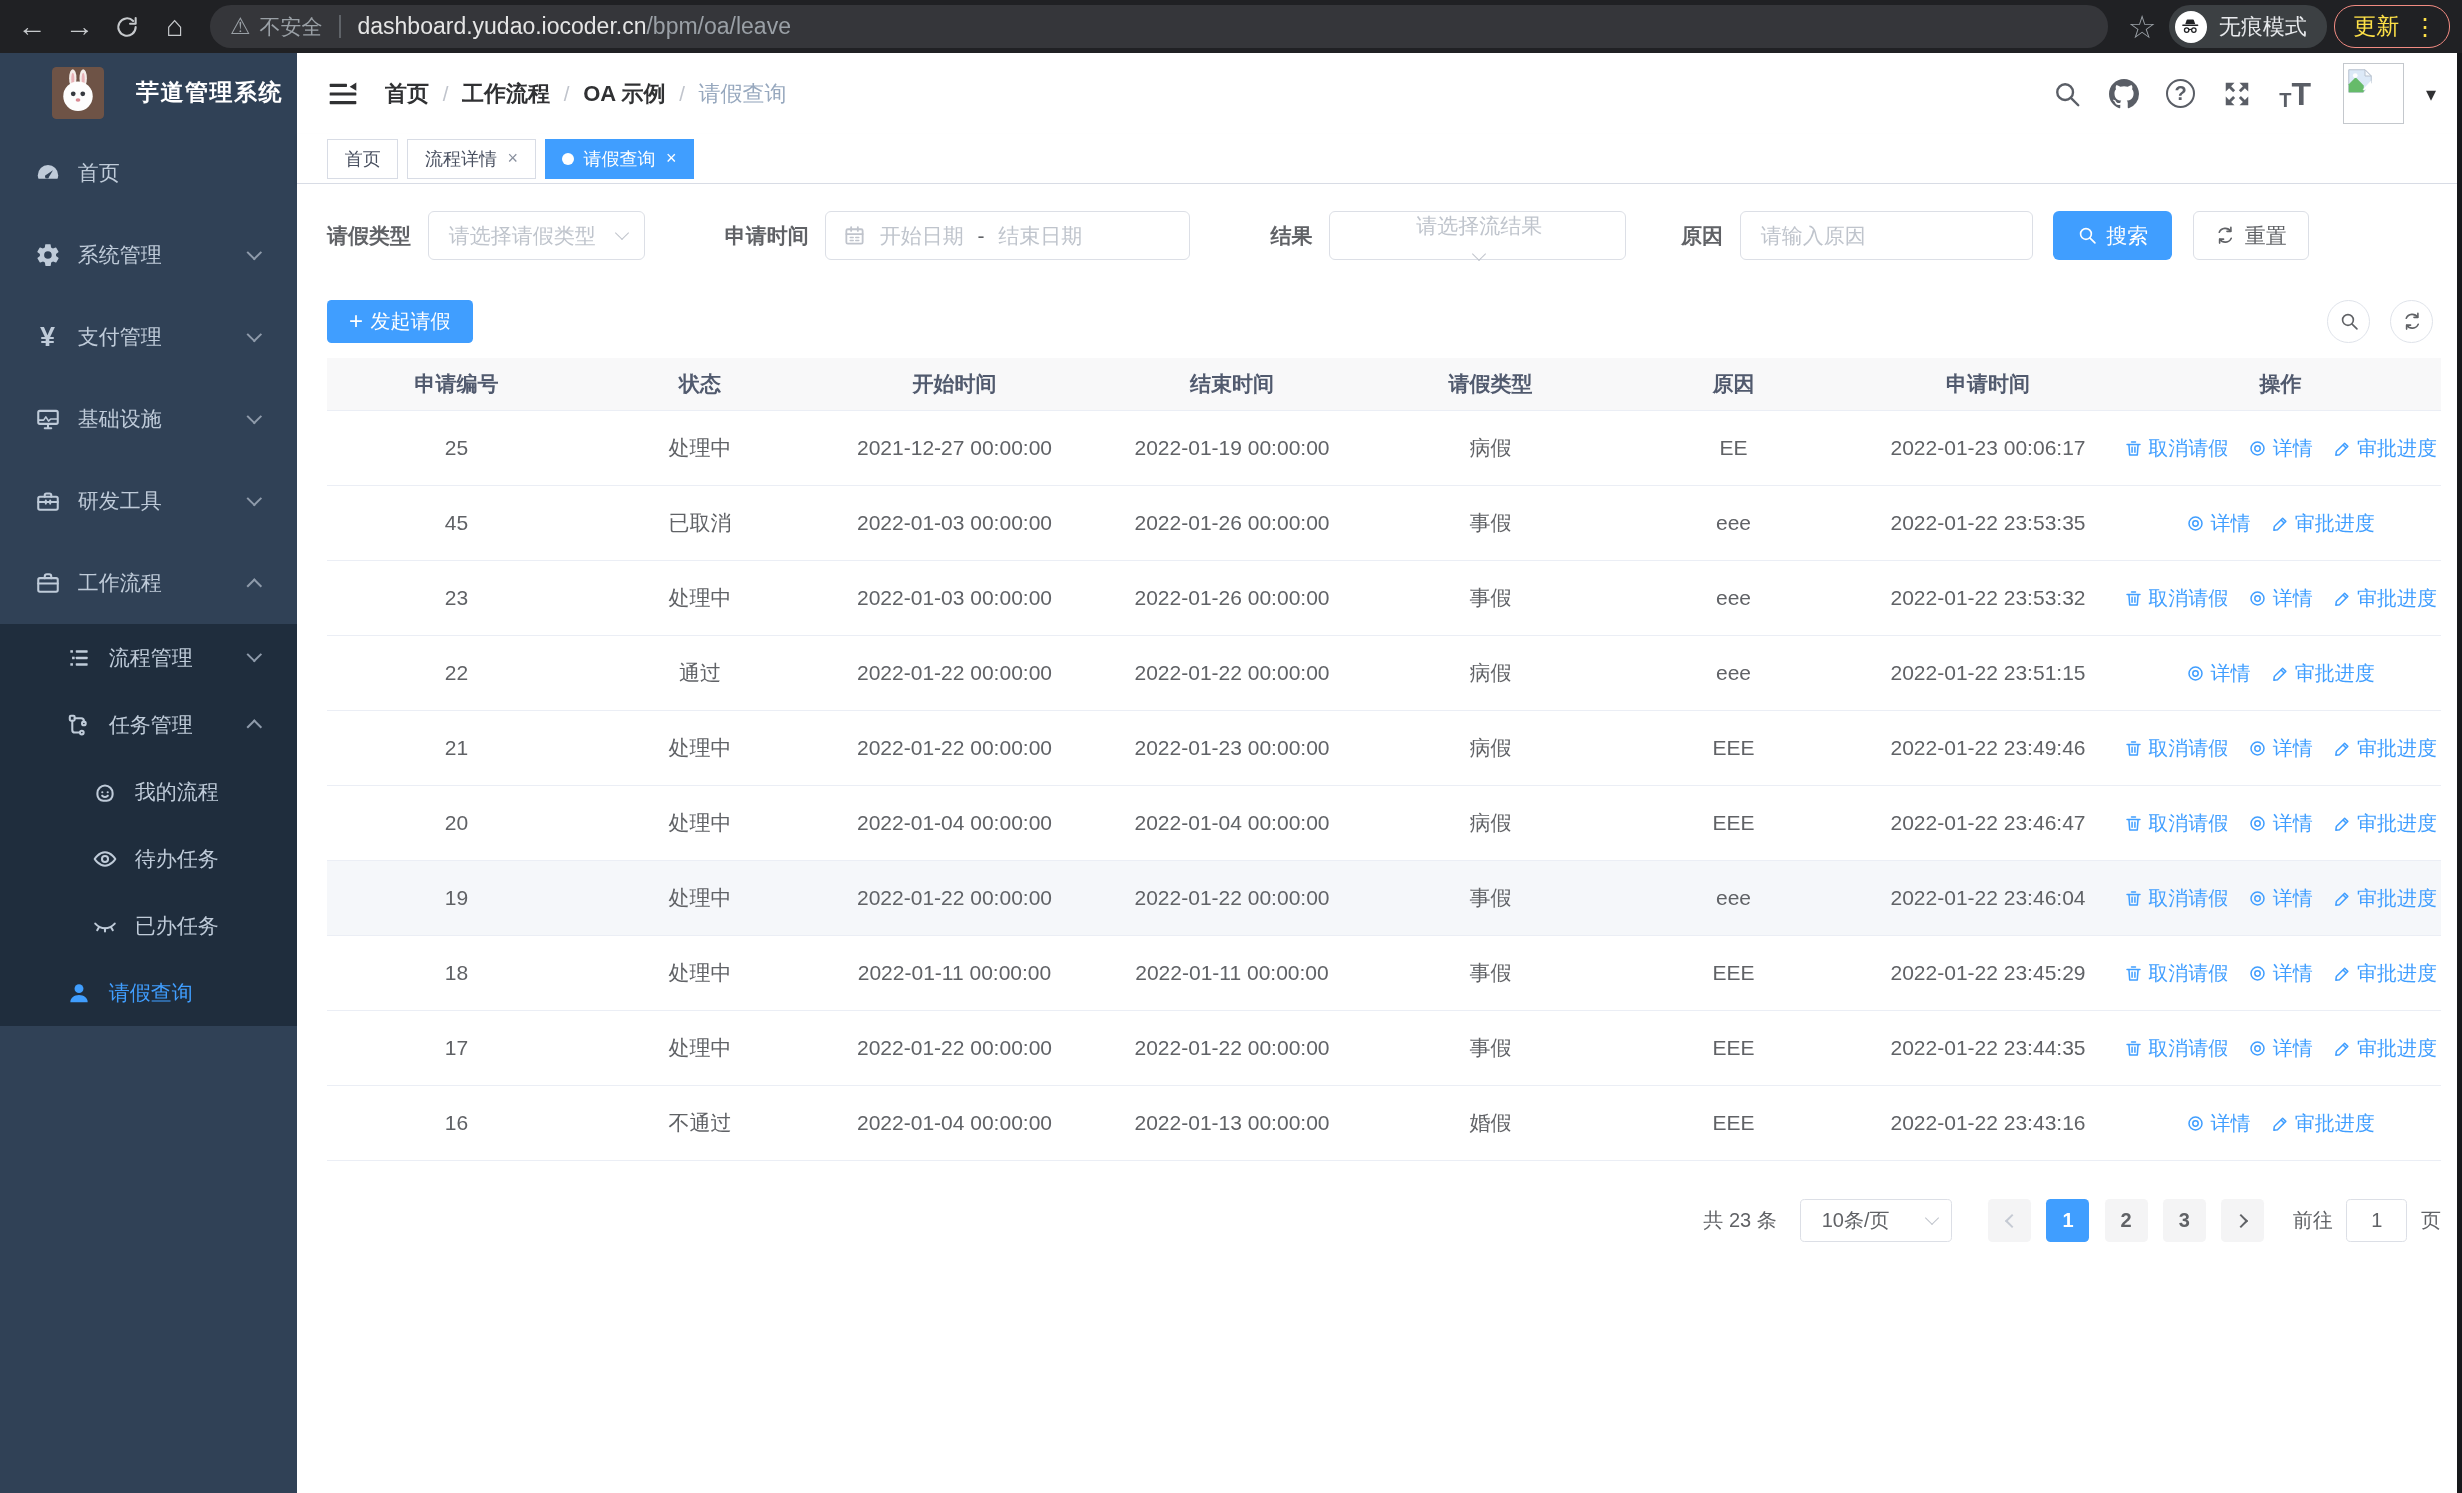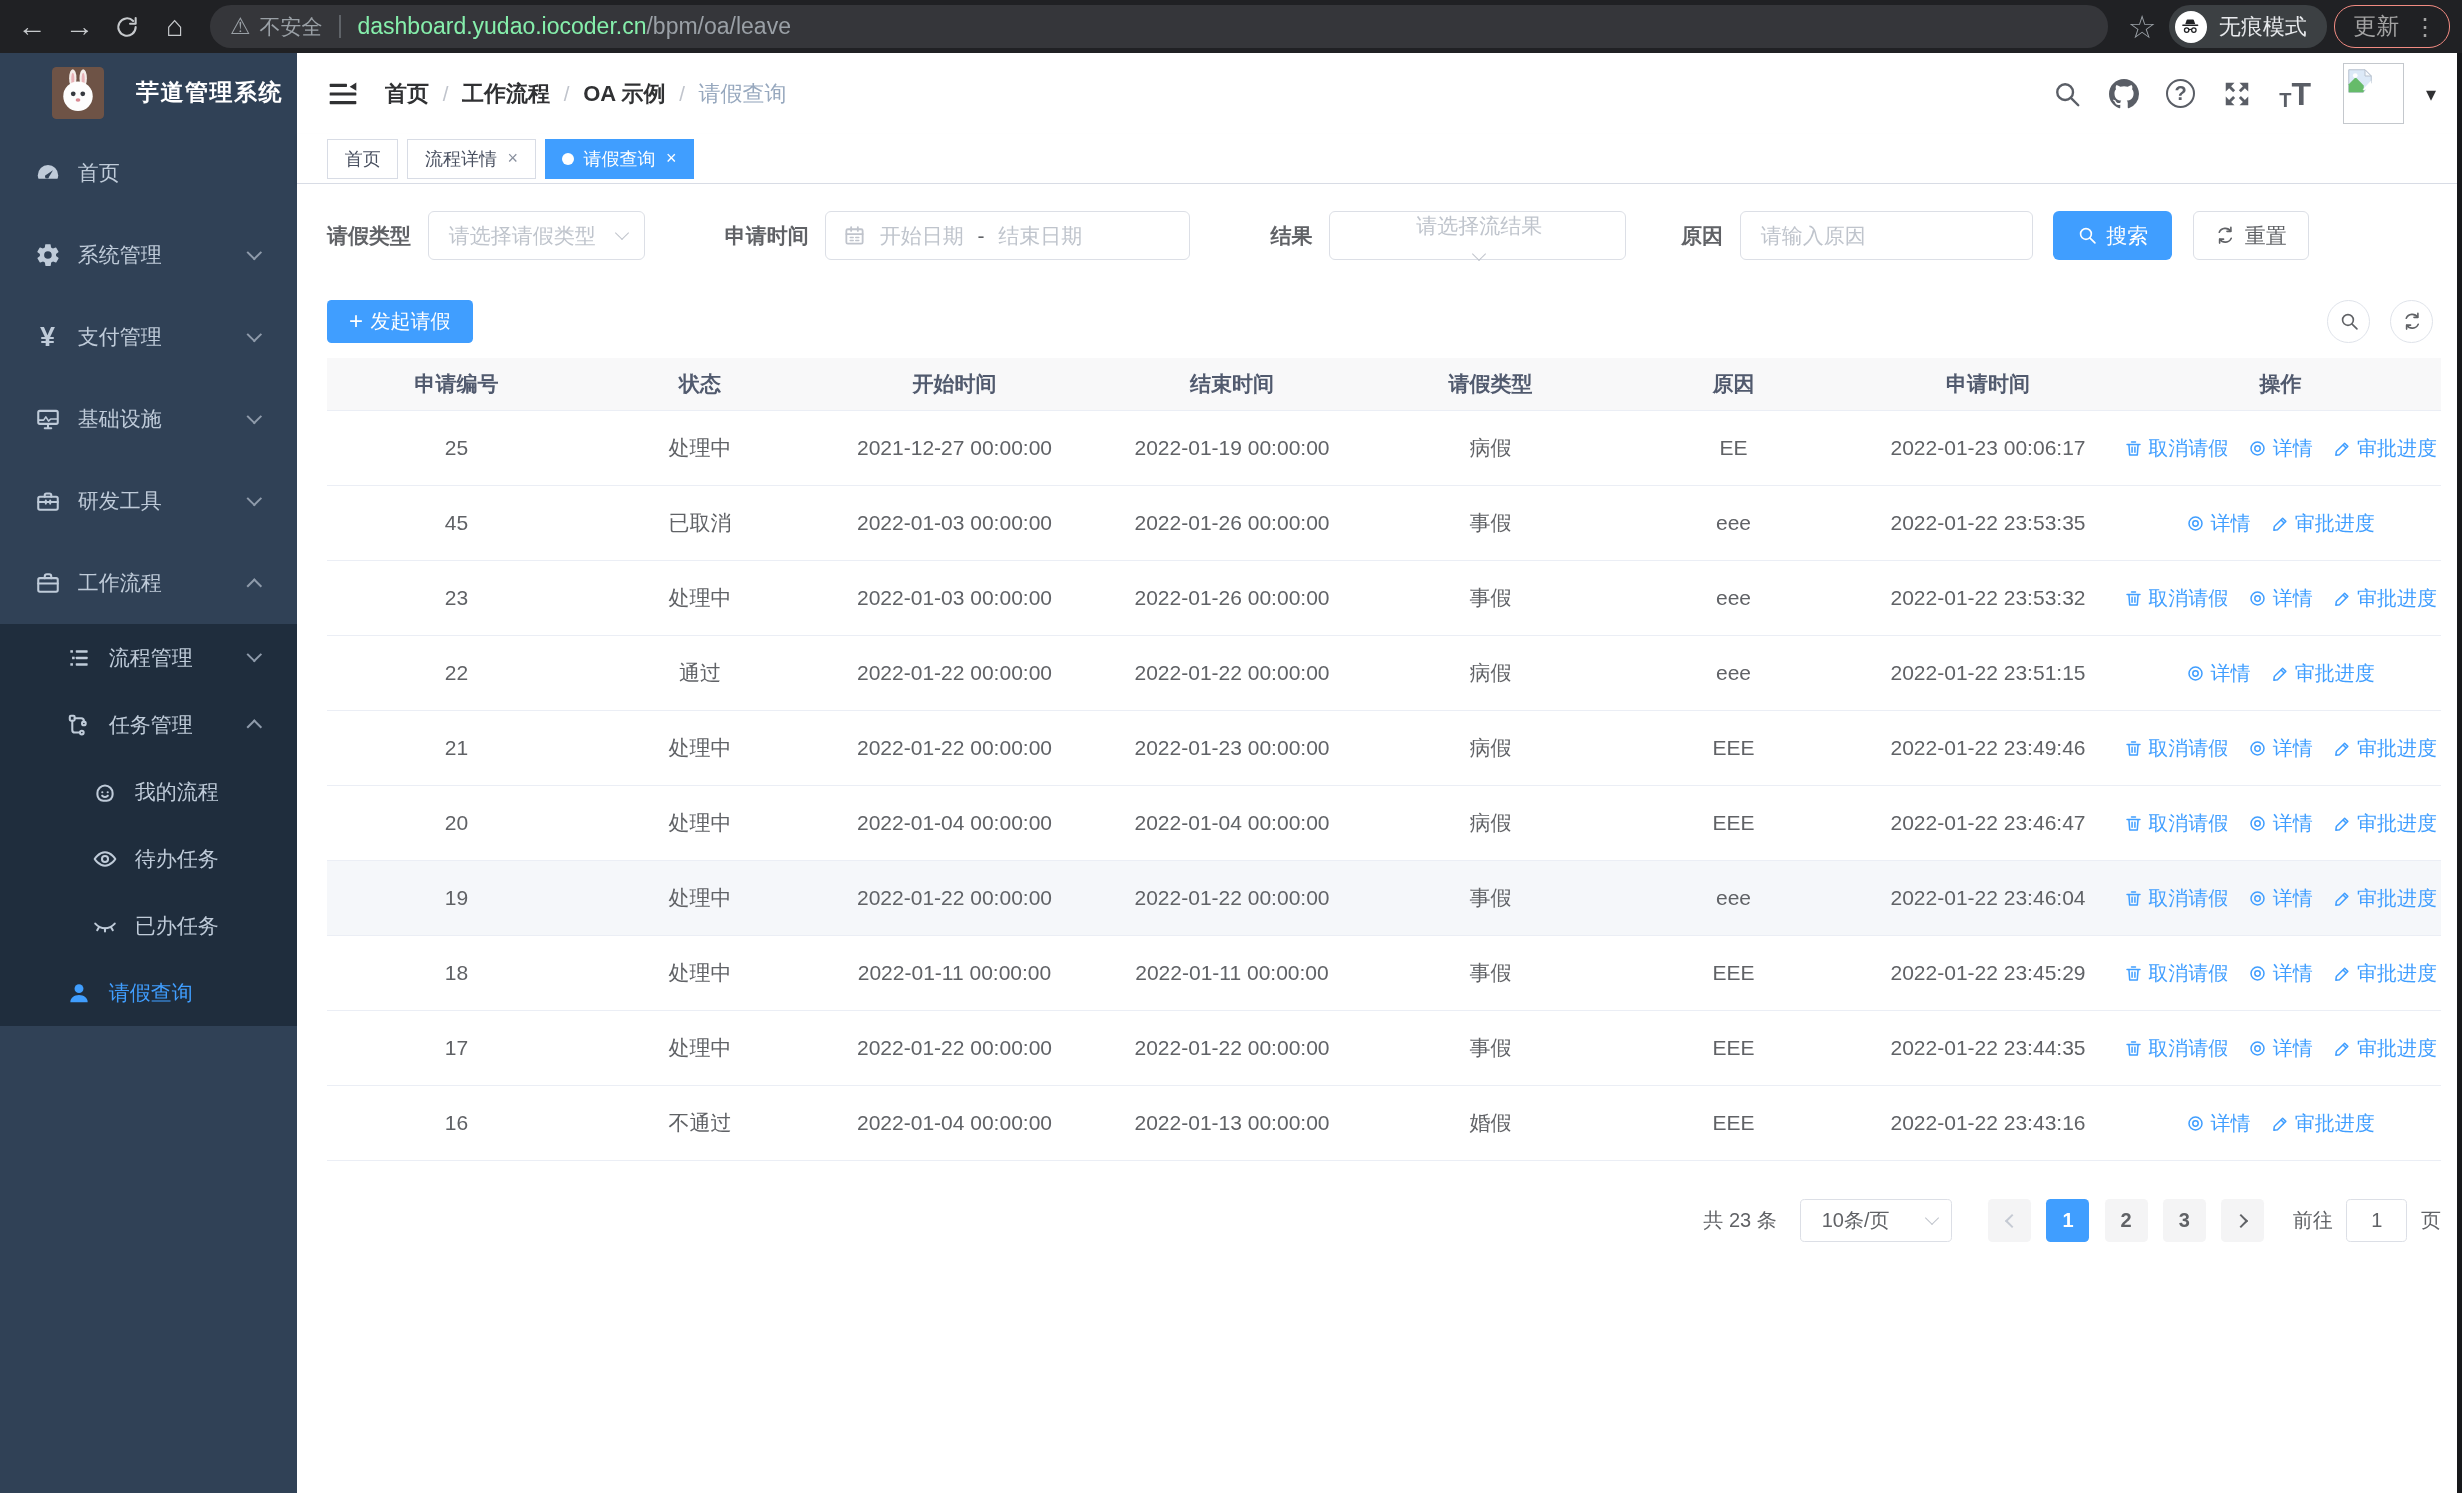--- a/index.html
+++ b/index.html
@@ -9,27 +9,27 @@
   .screen { position:relative; width:2462px; height:1494px; overflow:hidden; background:#fff; }
 
   
   .browser-bar { height:53px; background:#202124; display:flex; align-items:center; padding:0 12px; gap:7.6px; }
   .nav-ic { width:40px; height:40px; display:flex; align-items:center; justify-content:center; color:#c6c9cc; font-size:29px; flex-shrink:0; }
   .nav-ic svg { width:26px; height:26px; }
   .omnibox { flex:1; height:43px; background:#35363a; border-radius:21px; display:flex; align-items:center; padding:0 20px; margin:0 7.6px; min-width:0; }
   .omnibox .warn { color:#9aa0a6; font-size:23px; }
   .omnibox .sec { color:#9aa0a6; font-size:21px; margin-left:9px; white-space:nowrap; }
   .omnibox .odiv { width:1.5px; height:23px; background:#5f6368; margin:0 16.7px; }
-  .omnibox .host { color:#86efac; font-size:23px; white-space:nowrap; }
+  .omnibox .host { color:#e5e5e5; font-size:23px; white-space:nowrap; }
   .omnibox .path { color:#9aa0a6; font-size:23px; white-space:nowrap; }
   .star { color:#9aa0a6; font-size:32px; width:38px; text-align:center; flex-shrink:0; }
   .incog { height:43px; background:#3c4043; border-radius:21px; display:flex; align-items:center; gap:12px; padding:0 20px 0 6px; color:#e8eaed; font-size:22px; flex-shrink:0; white-space:nowrap; }
   .incog-ic { width:32px; height:32px; background:#fff; border-radius:50%; color:#202124; display:flex; align-items:center; justify-content:center; }
   .incog-ic svg { width:20.5px; height:20.5px; }
-  .update-pill { height:43px; border:1.5px solid #f28b82; border-radius:21px; display:flex; align-items:center; gap:13.7px; padding:0 12px 0 18px; color:#a3a3a3; font-size:23px; flex-shrink:0; }
+  .update-pill { height:43px; border:1.5px solid #f28b82; border-radius:21px; display:flex; align-items:center; gap:13.7px; padding:0 12px 0 18px; color:#fde047; font-size:23px; flex-shrink:0; }
   .update-pill .dots { font-size:24px; line-height:1; }
 
   
   .app { display:flex; height:1440px; }
   .sidebar { width:297px; background:#304156; flex-shrink:0; overflow:hidden; }
   .logo-row { height:79px; display:flex; align-items:center; padding-left:52px; gap:32px; }
   .logo-img { width:52px; height:52px; border-radius:3px; overflow:hidden; flex-shrink:0; }
   .logo-img svg { width:52px; height:52px; }
   .logo-title { color:#fff; font-size:23px; font-weight:700; letter-spacing:1.5px; white-space:nowrap; }
   .menu-item { display:flex; align-items:center; color:#bfcbd9; font-size:21px; cursor:pointer; }

